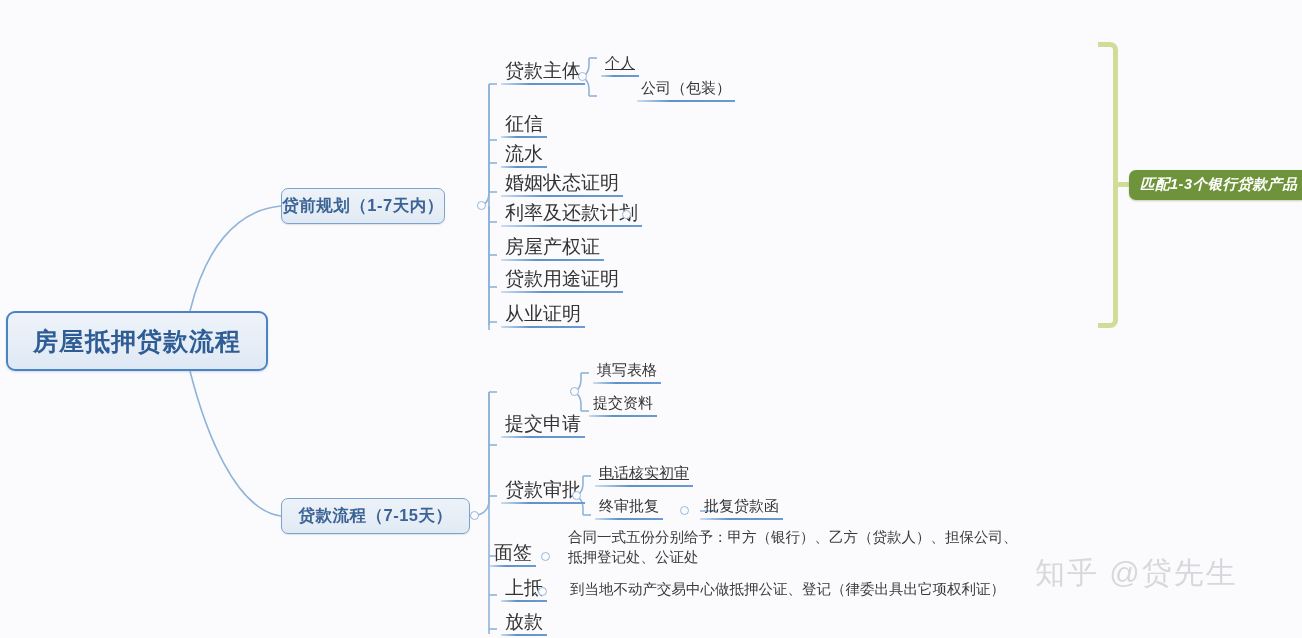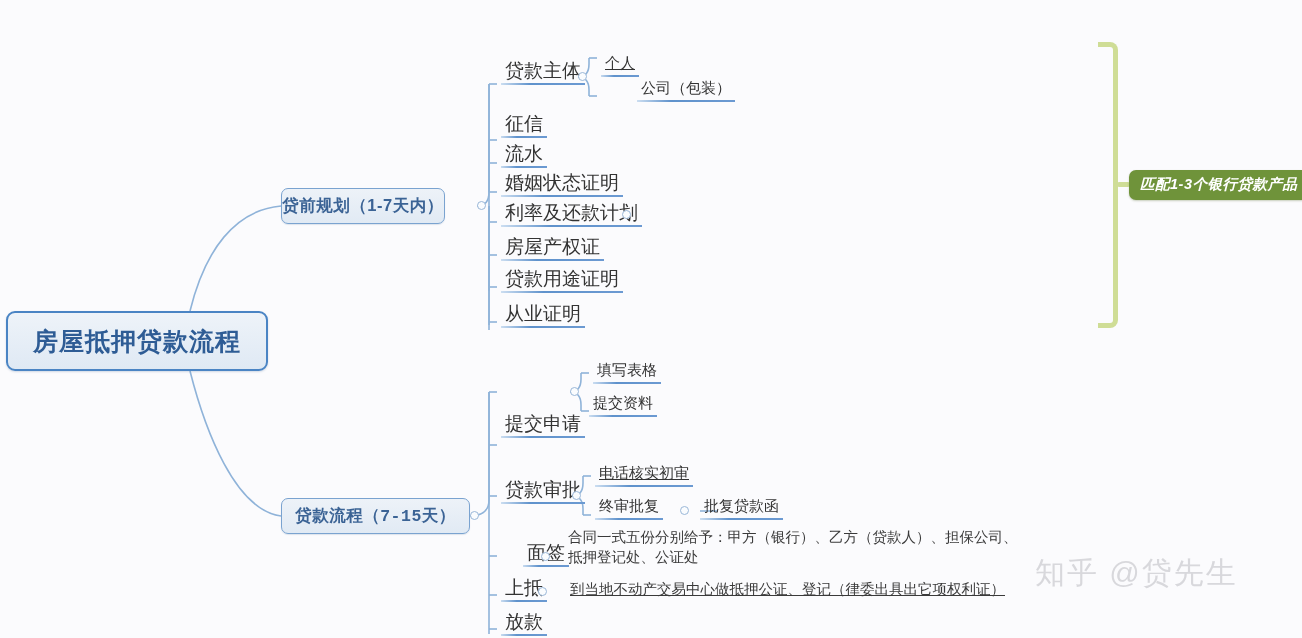--- a/index.html
+++ b/index.html
@@ -55,21 +55,21 @@
     align-items: center;
     justify-content: center;
     color: #3b6395;
     font-size: 16.5px;
     font-weight: bold;
     letter-spacing: .5px;
     white-space: nowrap;
     box-shadow: 0 1px 1px rgba(110,140,175,.2);
   }
   #branch-1 { left: 281px; top: 188px; width: 164px; height: 36px; }
-  #branch-2 { left: 281px; top: 498px; width: 189px; height: 36px; font-family: Liberation Mono, monospace; }
+  #branch-2 { left: 281px; top: 498px; width: 189px; height: 36px; }
 
   
   .leaf {
     position: absolute;
     box-sizing: border-box;
     white-space: nowrap;
     color: #3a3a3a;
     font-size: 15px;
     line-height: 19px;
     padding: 0 4px 3px 4px;
@@ -246,28 +246,28 @@
   <div class="leaf l3" style="left:589px; top:393px;">提交资料</div>
 
 
   <div class="leaf l2" style="left:501px; top:480px;">贷款审批</div>
   <div class="dot" style="left:572px; top:491px;"></div>
   <div class="leaf l3" style="left:595px; top:463px;text-decoration:underline;">电话核实初审</div>
   <div class="leaf l3" style="left:595px; top:496px;">终审批复</div>
   <div class="dot" style="left:680px; top:506px;"></div>
   <div class="leaf l3" style="left:700px; top:496px;">批复贷款函</div>
 
-  <div class="leaf l2" style="left:523px; top:543px;">面签</div>
+  <div class="leaf l2" style="left:490px; top:543px;">面签</div>
   <div class="dot" style="left:541px; top:552px;"></div>
   <div class="note wrap" style="left:568px; top:527px;">合同一式五份分别给予：甲方（银行）、乙方（贷款人）、担保公司、
 抵押登记处、公证处</div>
 
   <div class="leaf l2" style="left:501px; top:578px;text-align:right;">上抵</div>
   <div class="dot" style="left:538px; top:587px;"></div>
-  <div class="note" style="left:570px; top:579px;text-decoration:underline;">到当地不动产交易中心做抵押公证、登记（律委出具出它项权利证）</div>
+  <div class="note" style="left:570px; top:579px;">到当地不动产交易中心做抵押公证、登记（律委出具出它项权利证）</div>
 
   <div class="leaf l2" style="left:501px; top:612px;">放款</div>
 
   <div id="summary-bracket"></div>
   <div id="summary-bracket-stem"></div>
   <div id="summary-badge">匹配1-3个银行贷款产品</div>
 
   <div id="watermark">知乎 @贷先生</div>
 
 </div>

